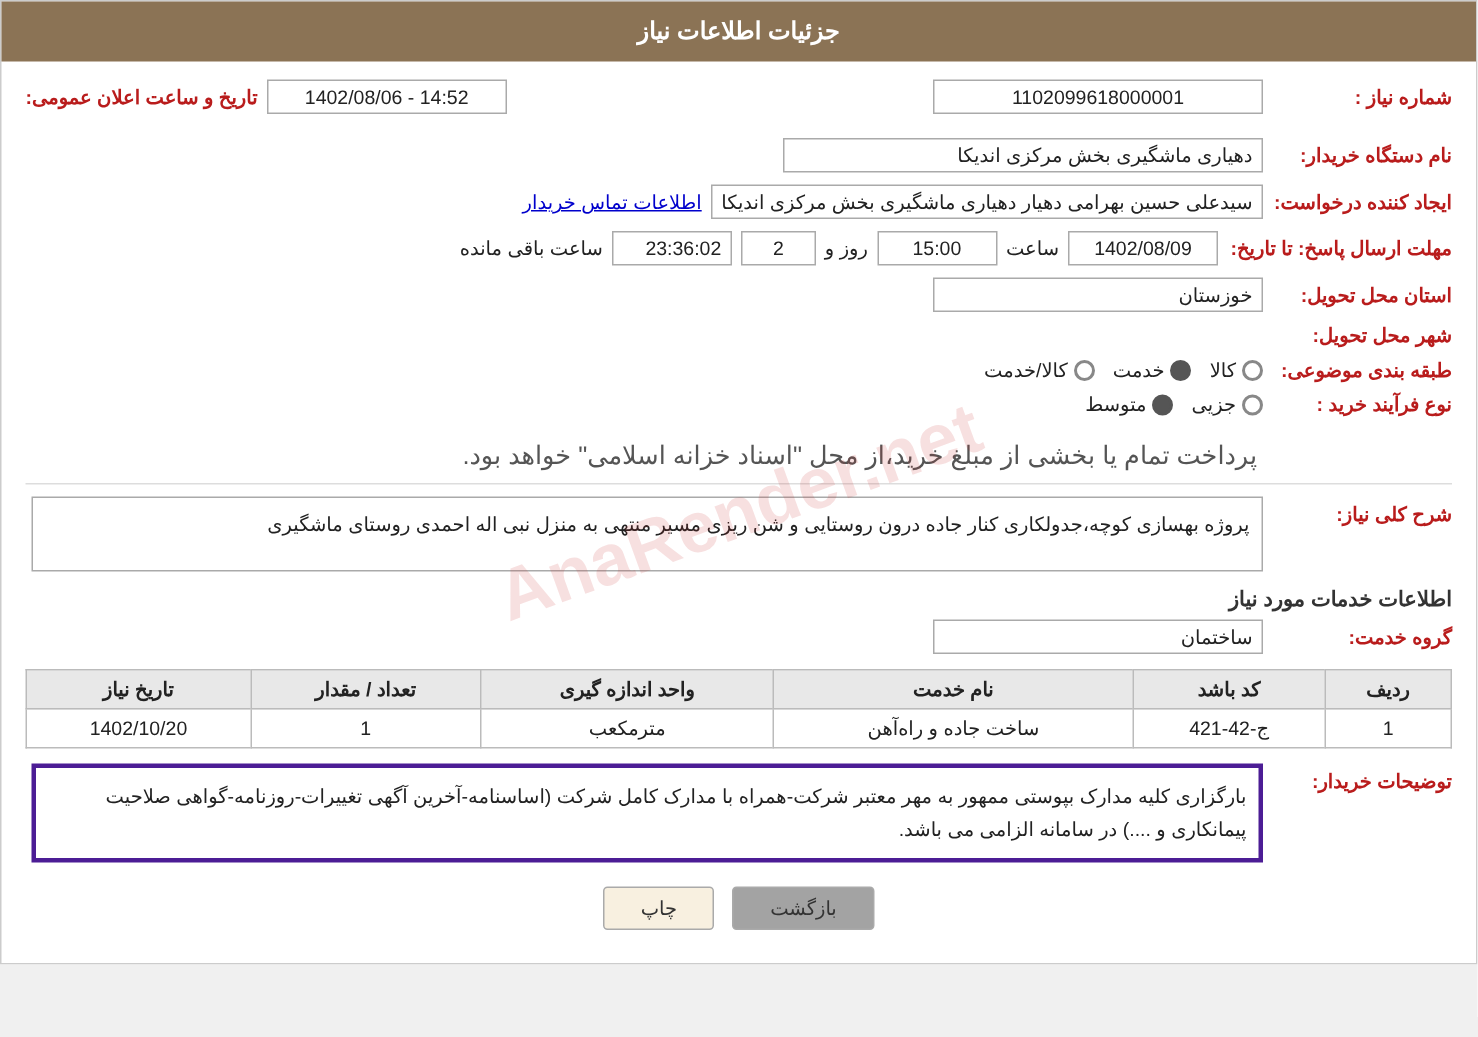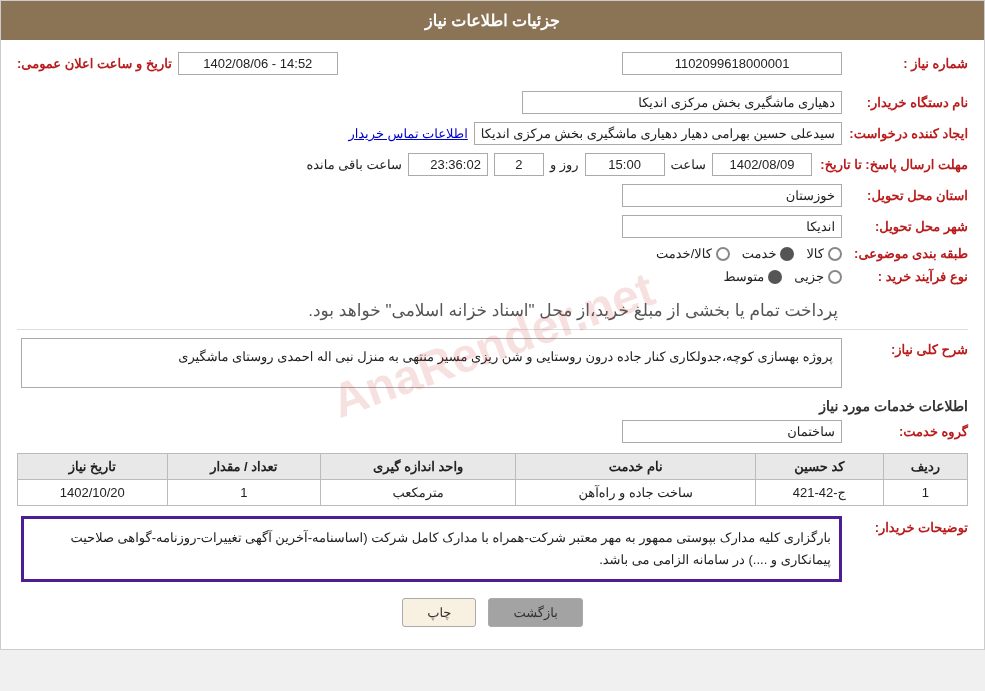--- a/index.html
+++ b/index.html
@@ -225,21 +225,20 @@
       <span>ساعت باقی مانده</span>
     </div>
 
     <div class="row">
       <span class="label">استان محل تحویل:</span>
       <span class="field-box field-medium">خوزستان</span>
     </div>
 
     <div class="row">
       <span class="label">شهر محل تحویل:</span>
-      <span class="field-box field-medium">اندیکا</span>
     </div>
 
     <div class="row">
       <span class="label">طبقه بندی موضوعی:</span>
       <div class="radio-row">
         <div class="radio-item">
           <span class="radio-circle"></span>
           <span>کالا</span>
         </div>
         <div class="radio-item">
@@ -282,21 +281,21 @@
     <div class="row">
       <span class="label">گروه خدمت:</span>
       <span class="field-box field-medium">ساختمان</span>
     </div>
 
     <div class="table-section">
       <table>
         <thead>
           <tr>
             <th>ردیف</th>
-            <th>کد حسین</th>
+            <th>کد باشد</th>
             <th>نام خدمت</th>
             <th>واحد اندازه گیری</th>
             <th>تعداد / مقدار</th>
             <th>تاریخ نیاز</th>
           </tr>
         </thead>
         <tbody id="services-tbody">
         <tr>
               <td>1</td>
               <td>ج-42-421</td>

